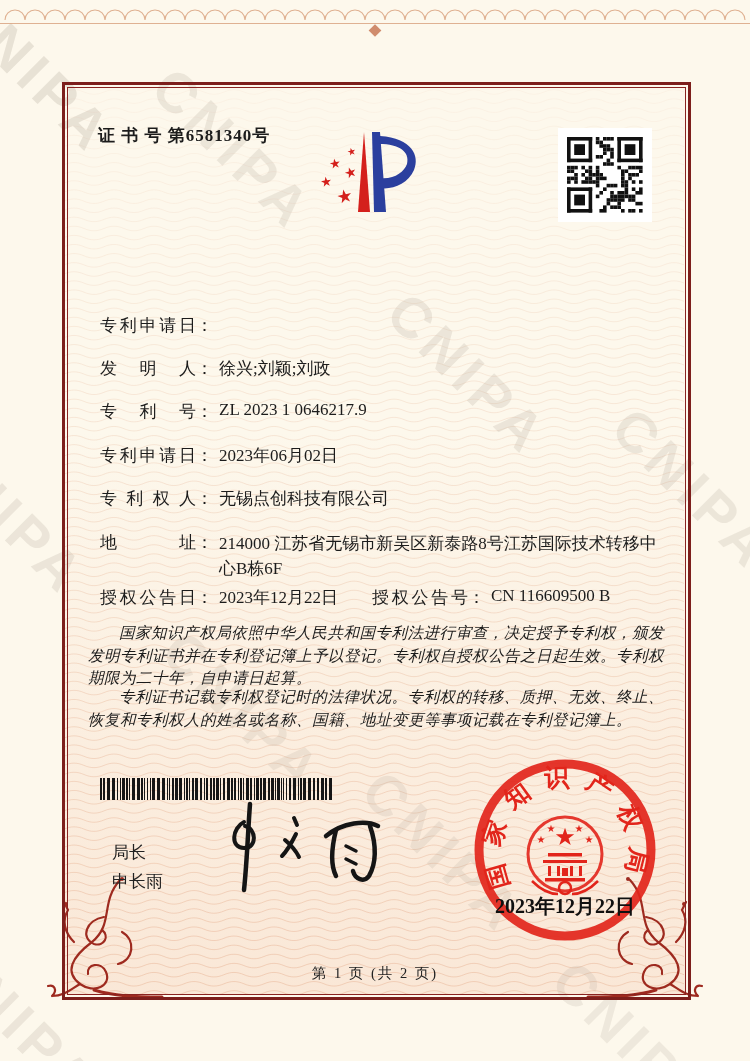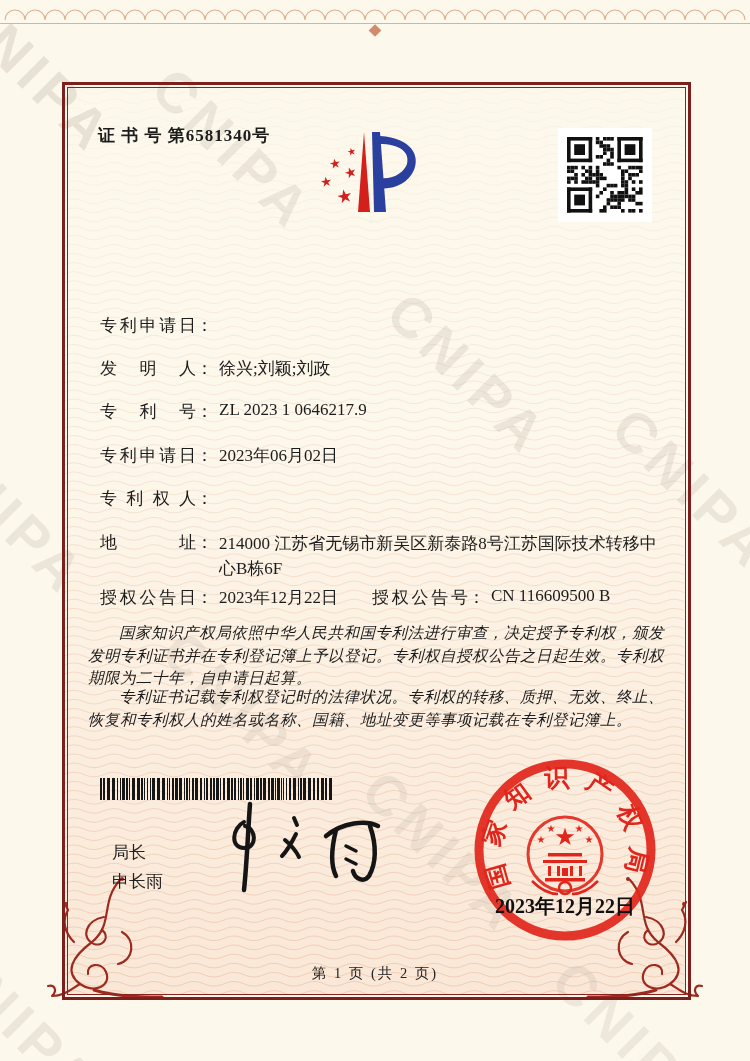--- a/index.html
+++ b/index.html
@@ -379,20 +379,21 @@
       <span class="fvalue">ZL 2023 1 0646217.9</span>
   </div>
   <div class="field-row" style="top:444px">
     <span class="flabel">专利申请日</span>
       <span class="colon">：</span>
       <span class="fvalue">2023年06月02日</span>
   </div>
   <div class="field-row" style="top:487px">
     <span class="flabel">专利权人</span>
       <span class="colon">：</span>
+      <span class="fvalue">无锡点创科技有限公司</span>
   </div>
   <div class="field-row" style="top:531px">
     <span class="flabel">地址</span>
       <span class="colon">：</span>
       <span class="fvalue wrap">214000 江苏省无锡市新吴区新泰路8号江苏国际技术转移中心B栋6F</span>
   </div>
 
   <div class="field-row" style="top:586px">
     <span class="flabel">授权公告日</span>
       <span class="colon">：</span>

